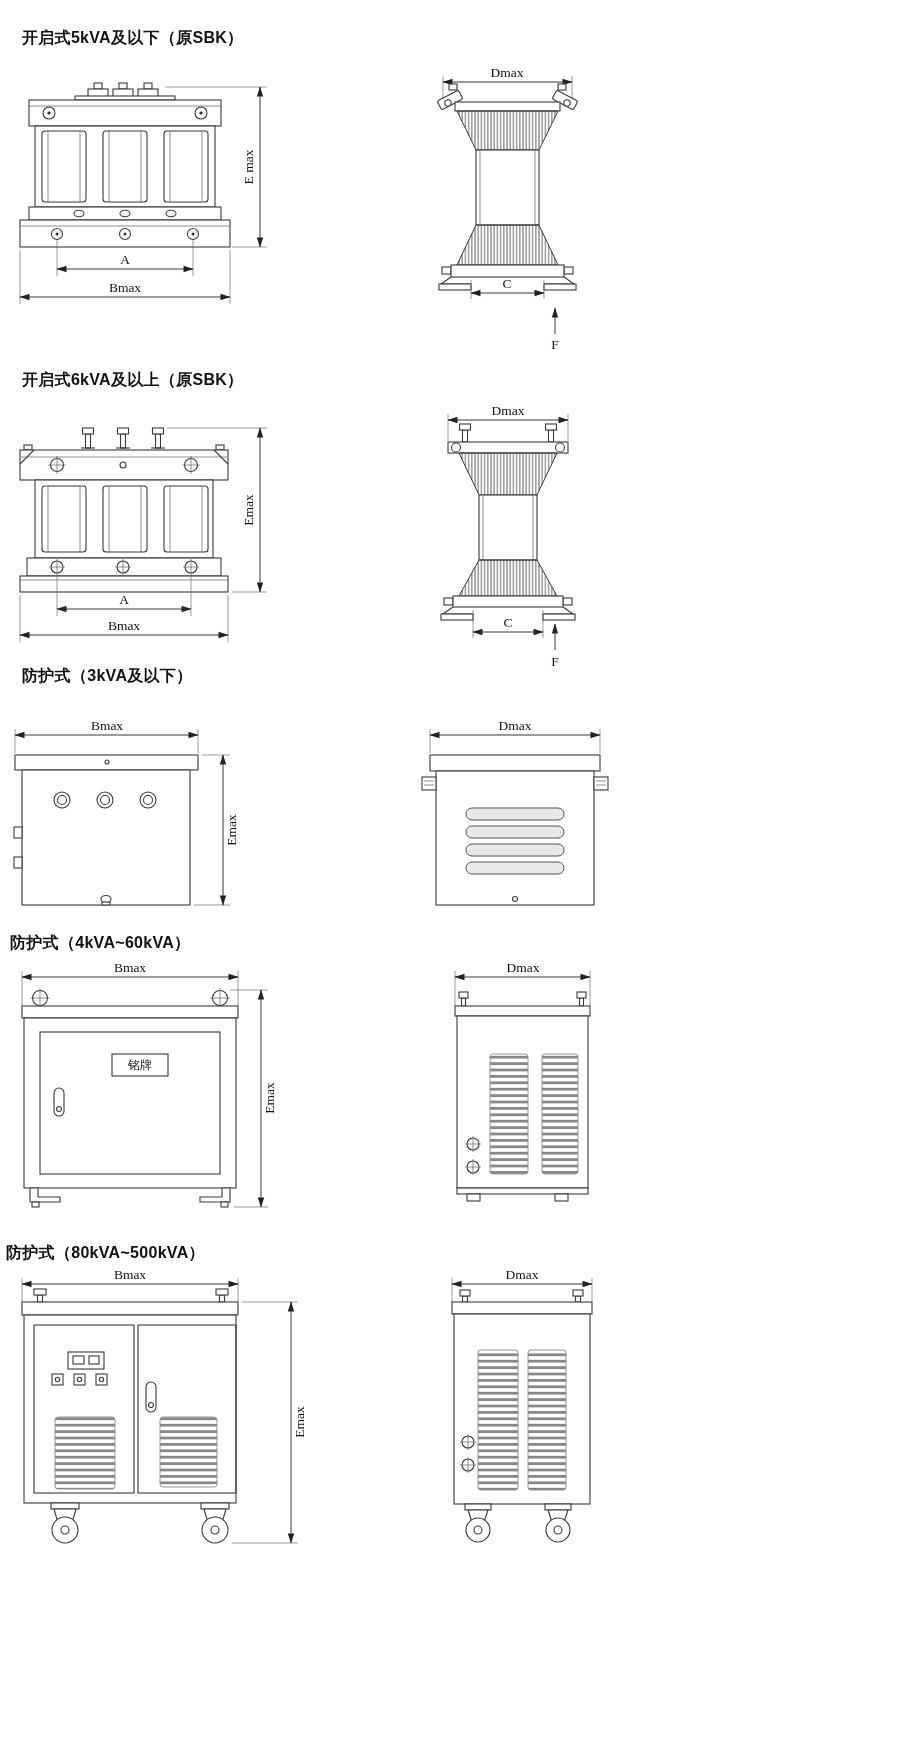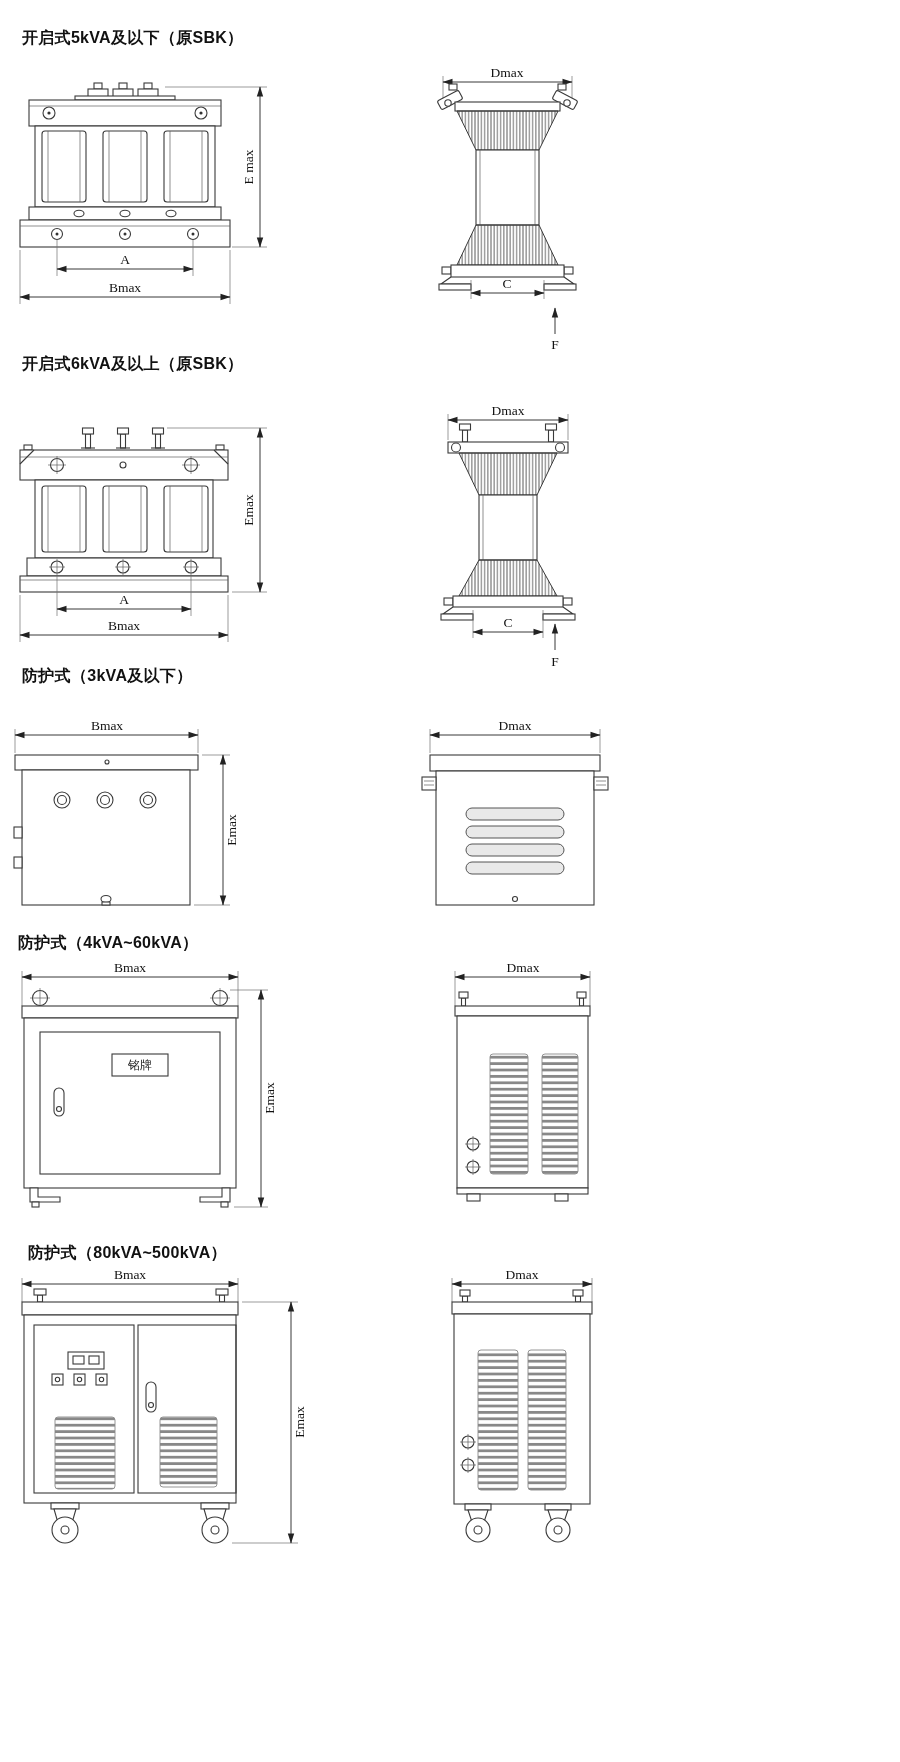--- a/index.html
+++ b/index.html
@@ -144,21 +144,21 @@
       <line class="ext" x1="109" y1="218" x2="109" y2="237"></line>
       <line class="dl" x1="36" y1="231" x2="109" y2="231"></line>
       <text class="dim" x="72" y="226" text-anchor="middle">C</text>
     </g>
     <g>
       <line class="dl1" x1="120" y1="272" x2="120" y2="246"></line>
       <text class="dim" x="120" y="287" text-anchor="middle">F</text>
     </g>
   </svg>
 
-  <div class="sec-title" style="left:22px; top:354px">开启式6kVA及以上（原SBK）</div>
+  <div class="sec-title" style="left:22px; top:370px">开启式6kVA及以上（原SBK）</div>
 
   <svg class="drawing" style="left:15px; top:420px" width="290" height="235" viewBox="0 0 290 235">
     <g>
       <rect class="lnf" x="70.5" y="14" width="5" height="14"></rect>
       <rect class="lnf" x="105.5" y="14" width="5" height="14"></rect>
       <rect class="lnf" x="140.5" y="14" width="5" height="14"></rect>
       <rect class="lnf" x="67.5" y="8" width="11" height="6"></rect>
       <rect class="lnf" x="102.5" y="8" width="11" height="6"></rect>
       <rect class="lnf" x="137.5" y="8" width="11" height="6"></rect>
       <line class="ln" x1="66" y1="28" x2="80" y2="28"></line>
@@ -331,21 +331,21 @@
     </g>
     <g>
       <rect class="shade" x="46" y="93" width="98" height="12" rx="6"></rect>
       <rect class="shade" x="46" y="111" width="98" height="12" rx="6"></rect>
       <rect class="shade" x="46" y="129" width="98" height="12" rx="6"></rect>
       <rect class="shade" x="46" y="147" width="98" height="12" rx="6"></rect>
     </g>
     <circle class="ln" cx="95" cy="184" r="2.5"></circle>
   </svg>
 
-  <div class="sec-title" style="left:18px; top:933px">防护式（4kVA~60kVA）</div>
+  <div class="sec-title" style="left:10px; top:933px">防护式（4kVA~60kVA）</div>
 
   <svg class="drawing" style="left:10px; top:958px" width="300" height="262" viewBox="0 0 300 262">
     <g>
       <line class="ext" x1="12" y1="48" x2="12" y2="13"></line>
       <line class="ext" x1="228" y1="48" x2="228" y2="13"></line>
       <line class="dl" x1="12" y1="19" x2="228" y2="19"></line>
       <text class="dim" x="120" y="14" text-anchor="middle">Bmax</text>
     </g>
     <g>
       <circle class="lnf" cx="30" cy="40" r="7.5"></circle>
@@ -407,21 +407,21 @@
       <line class="thin" x1="20" y1="209" x2="36" y2="209"></line>
         <line class="thin" x1="28" y1="201" x2="28" y2="217"></line>
     </g>
     <g>
       <rect class="lnf" x="12" y="230" width="131" height="6"></rect>
       <rect class="lnf" x="22" y="236" width="13" height="7"></rect>
       <rect class="lnf" x="110" y="236" width="13" height="7"></rect>
     </g>
   </svg>
 
-  <div class="sec-title" style="left:28px; top:1243px">防护式（80kVA~500kVA）</div>
+  <div class="sec-title" style="left:6px; top:1243px">防护式（80kVA~500kVA）</div>
 
   <svg class="drawing" style="left:10px; top:1262px" width="305" height="300" viewBox="0 0 305 300">
     <g>
       <line class="ext" x1="12" y1="40" x2="12" y2="16"></line>
       <line class="ext" x1="228" y1="40" x2="228" y2="16"></line>
       <line class="dl" x1="12" y1="22" x2="228" y2="22"></line>
       <text class="dim" x="120" y="17" text-anchor="middle">Bmax</text>
     </g>
     <g>
       <rect class="lnf" x="27.5" y="33" width="5" height="7"></rect>

